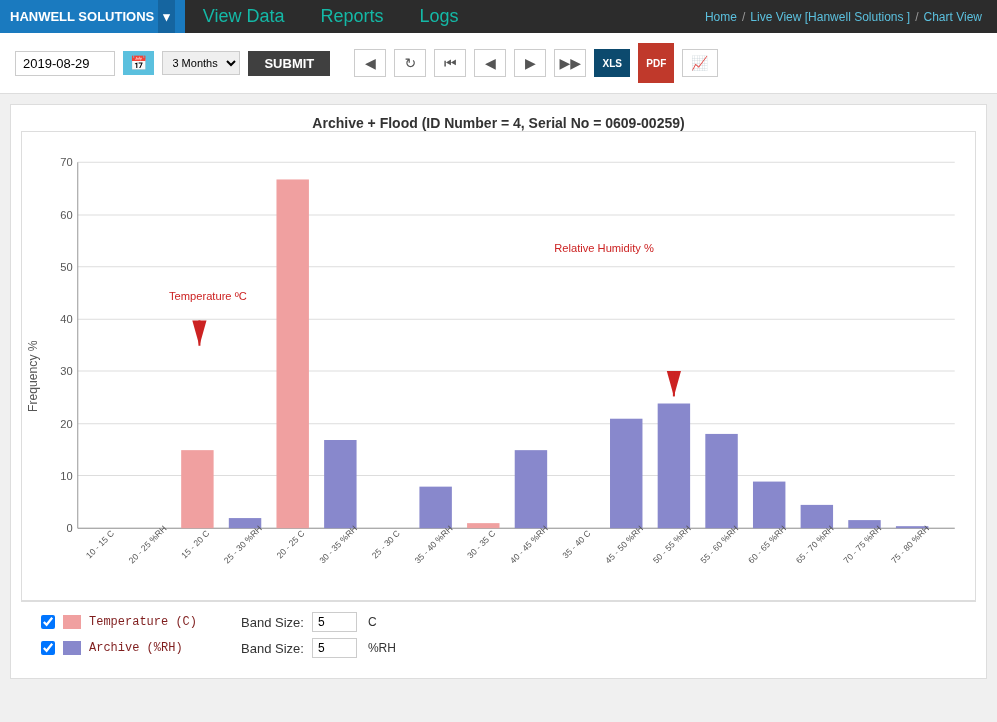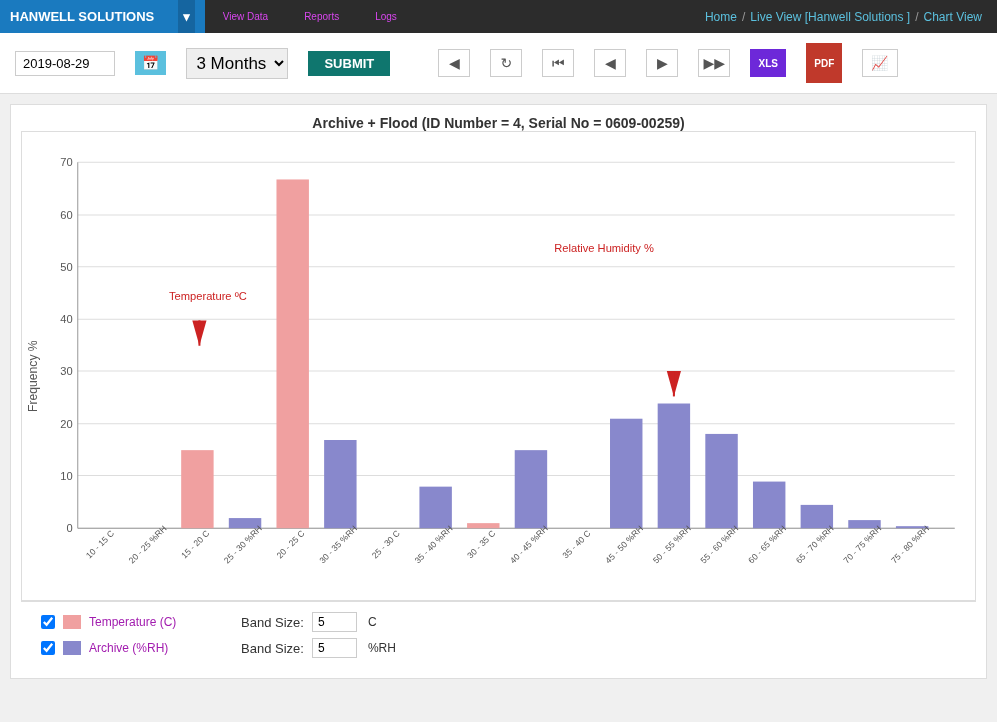--- a/index.html
+++ b/index.html
@@ -15,44 +15,44 @@
     }
     .brand-btn {
       background: #1a7abf;
       color: white;
       font-weight: bold;
       font-size: 13px;
       padding: 0 10px;
       height: 100%;
       display: flex;
       align-items: center;
-      gap: 24px;
+      gap: 4px;
       border: none;
       cursor: pointer;
     }
     .brand-btn .dropdown-arrow {
       background: #1565a0;
       padding: 0 5px;
       height: 100%;
       display: flex;
       align-items: center;
     }
     .nav-links {
       display: flex;
       align-items: center;
       height: 100%;
     }
     .nav-link {
-      color: #d946ef;
+      color: #14b8a6;
       text-decoration: none;
       padding: 0 18px;
       height: 100%;
       display: flex;
       align-items: center;
-      font-size: 10px;
+      font-size: 18px;
       cursor: pointer;
     }
     .breadcrumb {
       margin-left: auto;
       padding-right: 15px;
       color: #ccc;
       font-size: 12px;
       display: flex;
       gap: 5px;
       align-items: flex-end;
@@ -60,44 +60,44 @@
     .breadcrumb a { color: #5bc0de; text-decoration: none; }
     .breadcrumb .active { color: #5bc0de; }
     .breadcrumb .sep { color: #999; }
 
     
     .toolbar {
       background: white;
       padding: 10px 15px;
       display: flex;
       align-items: center;
-      gap: 20px;
+      gap: 8px;
       border-bottom: 1px solid #ddd;
     }
     .date-input {
       border: 1px solid #ccc;
       padding: 4px 7px;
       font-size: 13px;
       width: 100px;
     }
     .calendar-icon-btn {
       background: #5bc0de;
       border: none;
       padding: 4px 7px;
       cursor: pointer;
       color: white;
       font-size: 14px;
     }
     .period-select {
       border: 1px solid #ccc;
       padding: 4px 5px;
-      font-size: 17px;
+      font-size: 11px;
     }
     .submit-btn {
-      background: #0f766e;
+      background: #404040;
       color: white;
       border: none;
       padding: 5px 16px;
       font-size: 13px;
       cursor: pointer;
       font-weight: bold;
     }
     .toolbar-sep { width: 8px; }
     .icon-btn {
       background: white;
@@ -106,21 +106,21 @@
       cursor: pointer;
       font-size: 14px;
       color: #555;
       display: flex;
       align-items: center;
       justify-content: center;
       width: 32px;
       height: 28px;
     }
     .excel-btn {
-      background: #6d28d9;
+      background: #0c4a6e;
       color: white;
       border: none;
       padding: 4px 8px;
       cursor: pointer;
       font-size: 11px;
       font-weight: bold;
       width: 36px;
       height: 28px;
     }
     .pdf-btn {
@@ -189,22 +189,23 @@
       width: 14px;
       height: 14px;
       cursor: pointer;
     }
     .legend-color-box {
       width: 18px;
       height: 14px;
     }
     .legend-label {
       font-size: 12px;
-      color: #a21caf;
+      color: #7f1d1d;
       min-width: 140px;
+      font-family: Liberation Mono, monospace;
     }
     .legend-band-label {
       font-size: 13px;
       color: #333;
       margin-left: 4px;
     }
     .band-input {
       border: 1px solid #ccc;
       padding: 2px 5px;
       font-size: 12px;

